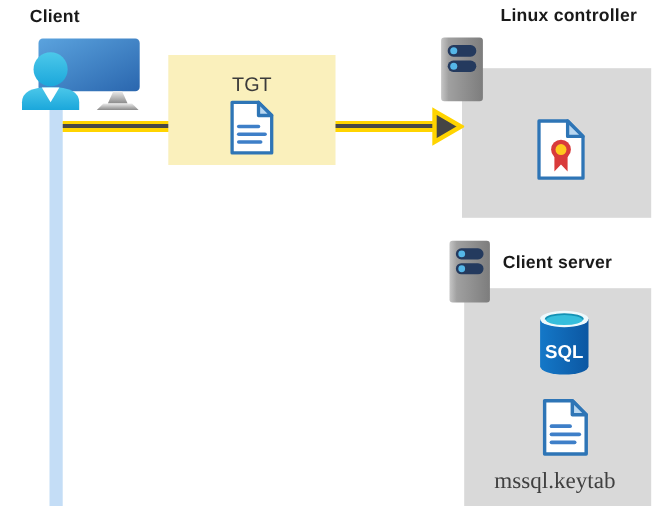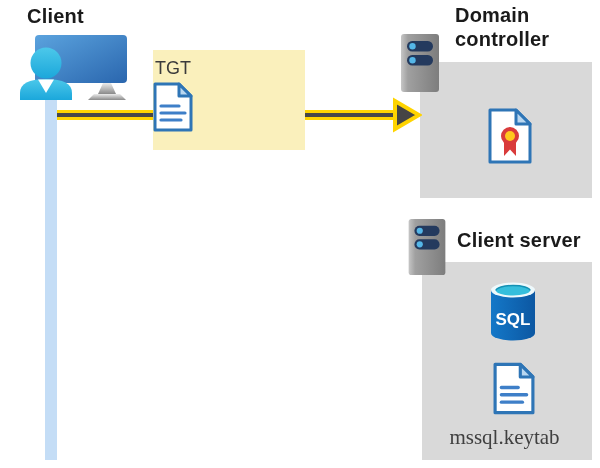--- a/index.html
+++ b/index.html
@@ -10,21 +10,21 @@
   .canvas{
     position:relative;
     width:600px;height:468px;
     background:#ffffff;
     overflow:hidden;
   }
   .abs{position:absolute;}
 
   
   .node-title{
-    font-size:20px;font-weight:bold;color:#1a1a1a;line-height:24px;
+    font-size:16px;font-weight:bold;color:#1a1a1a;line-height:24px;
     letter-spacing:0.2px;
   }
   .ticket-label{
     font-size:18px;color:#3b3b3b;text-align:center;line-height:22px;
   }
   .file-label{
     font-size:21px;color:#404040;text-align:center;
   }
 
   
@@ -42,22 +42,22 @@
       #ffd400 0%,#ffd400 30%,
       #474747 30%,#474747 68%,
       #ffd400 68%,#ffd400 100%);
   }
   .arrow-head{left:392px;top:97px;width:30px;height:36px;z-index:4;}
 
   
   .ticket-box{
     left:153px;top:50px;width:152px;height:100px;
     background:#faf0bc;z-index:3;
-    display:flex;justify-content:space-between;gap:30px;
-    padding-top:7px;box-sizing:border-box;
+    display:flex;justify-content:center;gap:30px;
+    padding-top:7px;box-sizing:border-box;flex-direction:column;
   }
   .ticket-col{display:flex;flex-direction:column;align-items:center;gap:3px;}
   .doc-icon{width:40px;height:50px;display:block;}
 
   
   .panel{background:#d9d9d9;z-index:1;}
   .dc-panel{left:420px;top:62px;width:172px;height:136px;}
   .linux-panel{left:422px;top:262px;width:170px;height:198px;}
 
   .dc-server-icon{left:400px;top:33px;width:40px;height:60px;z-index:2;}
@@ -138,21 +138,21 @@
   <div class="abs panel dc-panel"></div>
 
   <svg class="abs dc-server-icon" viewBox="0 0 40 60">
     <rect x="1" y="1" width="38" height="58" rx="3" fill="url(#gSrv)"></rect>
     <rect x="7" y="8" width="26" height="10.5" rx="5.2" fill="#243a5e"></rect>
     <circle cx="12.5" cy="13.2" r="3.2" fill="#55b7e8"></circle>
     <rect x="7" y="22" width="26" height="10.5" rx="5.2" fill="#243a5e"></rect>
     <circle cx="12.5" cy="27.2" r="3.2" fill="#55b7e8"></circle>
   </svg>
 
-  <div class="abs node-title dc-title">Domain controller</div>
+  <div class="abs node-title dc-title">Linux controller</div>
 
   <svg class="abs cert-icon" viewBox="0 0 44 56">
     <path d="M2,2 L28,2 L42,16 L42,54 L2,54 Z" fill="#ffffff" stroke="#2e75b6" stroke-width="3" stroke-linejoin="round"></path>
     <path d="M28,2 L28,16 L42,16 Z" fill="#b9d7f0" stroke="#2e75b6" stroke-width="3" stroke-linejoin="round"></path>
     <polygon points="16,33 16,48 22,41.5 28,48 28,33" fill="#d93b3b"></polygon>
     <circle cx="22" cy="28" r="9" fill="#d93b3b"></circle>
     <circle cx="22" cy="28" r="5" fill="#ffc81e"></circle>
   </svg>
 
   <div class="abs panel linux-panel"></div>

